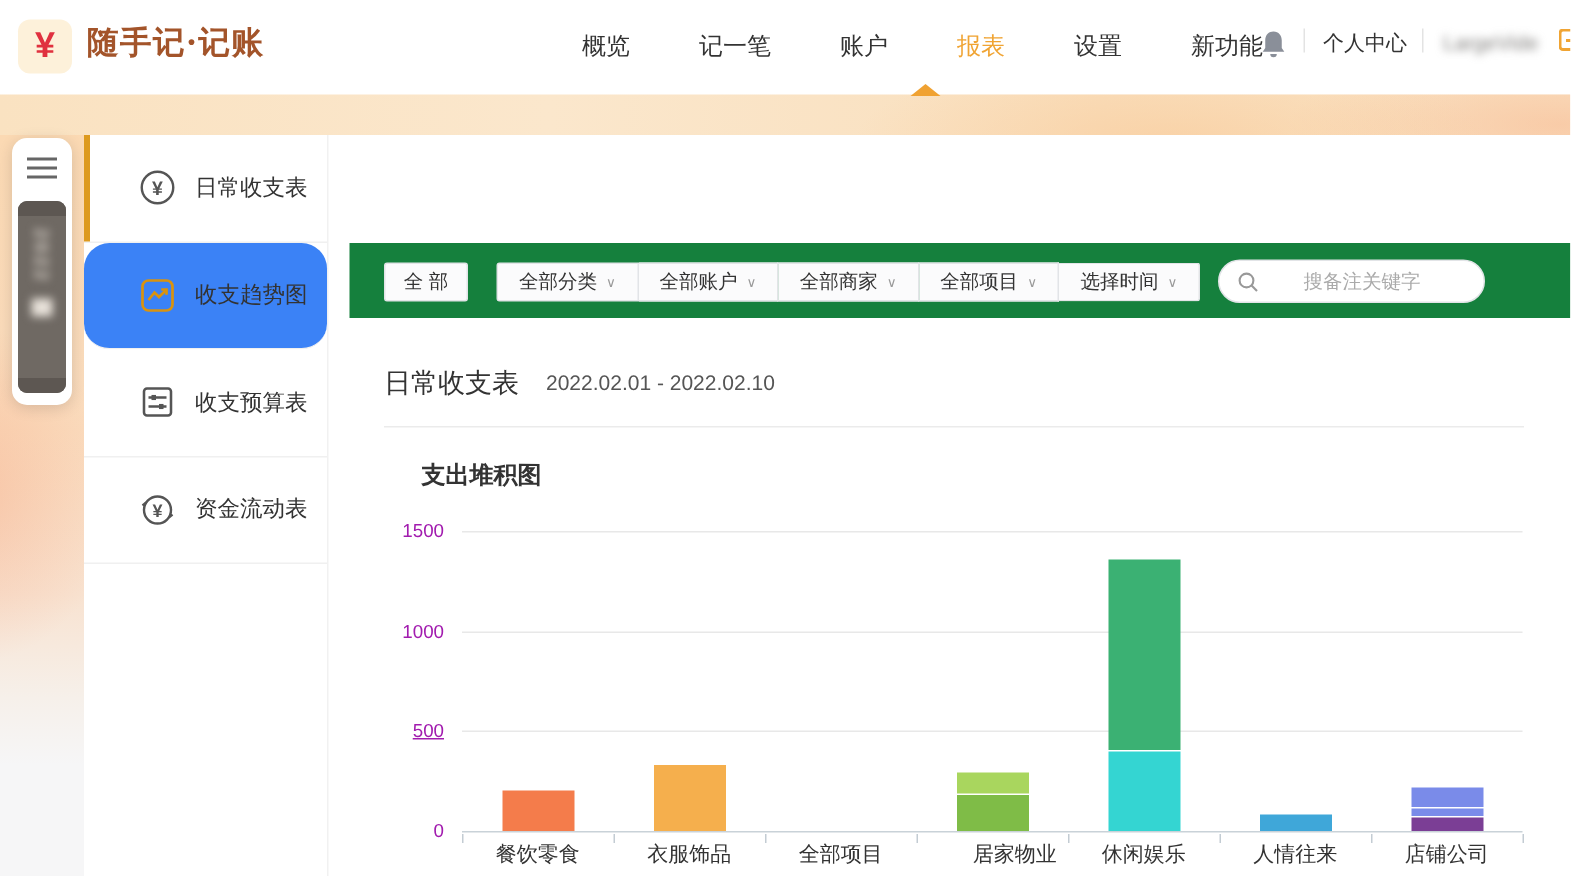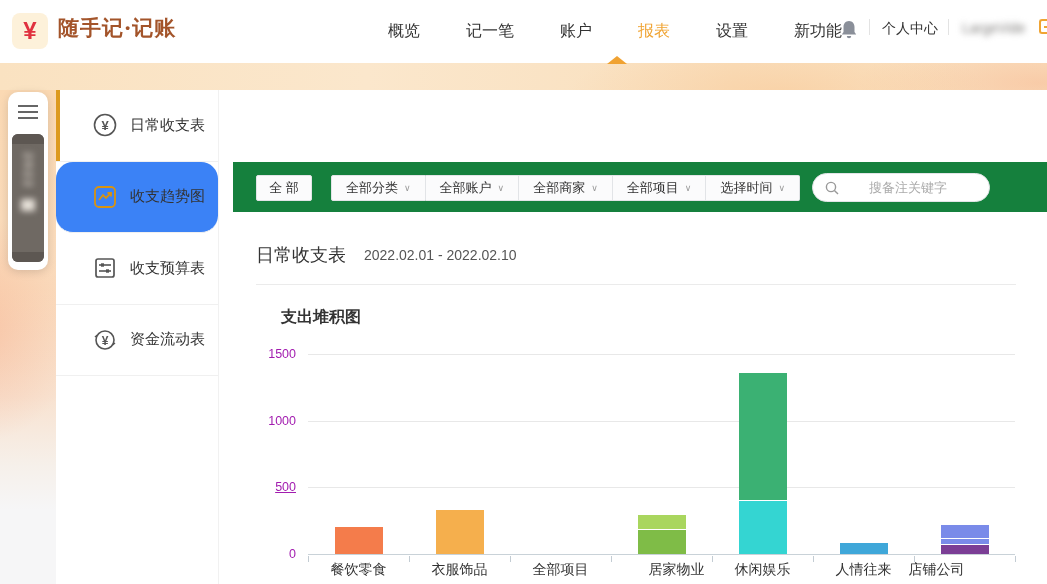--- a/index.html
+++ b/index.html
@@ -266,16 +266,16 @@
       <div class="xtick" style="left: 712px;"></div>
       <div class="xtick" style="left: 813px;"></div>
       <div class="xtick" style="left: 914px;"></div>
       <div class="xtick" style="left: 1015px;"></div>
       <div class="cat-label" style="left: 308px;">餐饮零食</div>
       <div class="cat-label" style="left: 409px;">衣服饰品</div>
       <div class="cat-label" style="left: 510px;">全部项目</div>
       <div class="cat-label" style="left: 626px;">居家物业</div>
       <div class="cat-label" style="left: 712px;">休闲娱乐</div>
       <div class="cat-label" style="left: 813px;">人情往来</div>
-      <div class="cat-label" style="left: 886px; font-family: Liberation Serif, serif;">店铺公司</div>
+      <div class="cat-label" style="left: 914px; font-family: Liberation Serif, serif;">店铺公司</div>
     </div>
 
 </div>
 
 </body></html>

